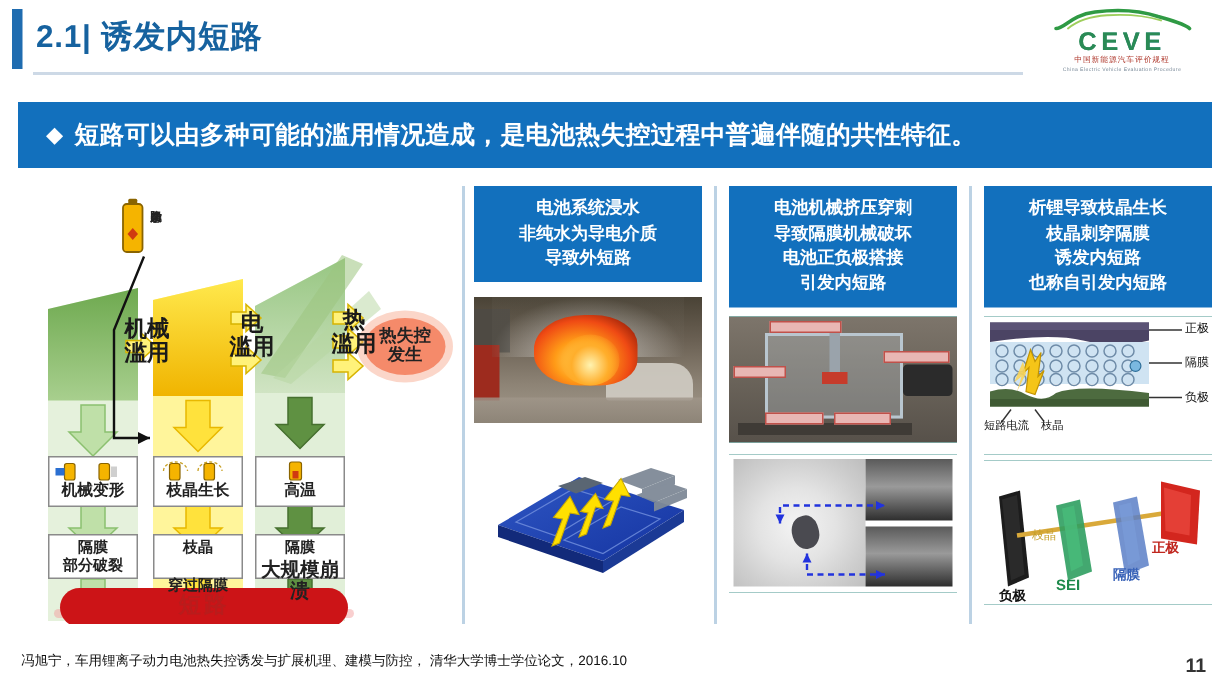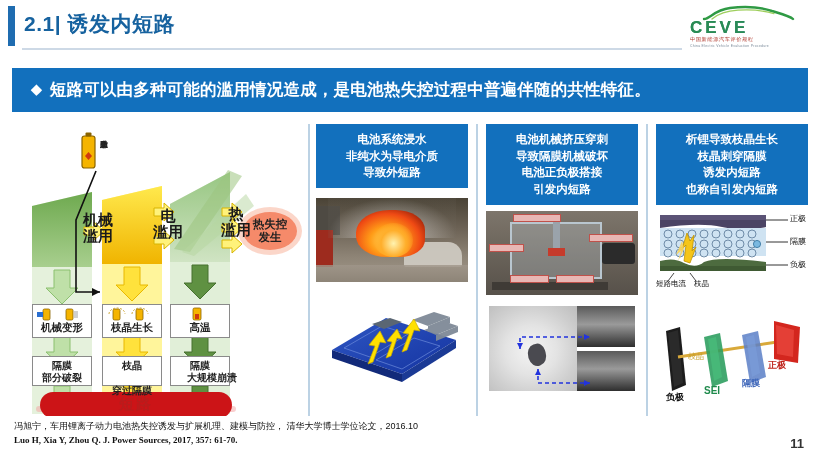--- a/index.html
+++ b/index.html
@@ -7,21 +7,21 @@
        font-family:"Liberation Sans","DejaVu Sans",sans-serif;}
   .slide{position:relative;width:820px;height:461px;background:#ffffff;}
 
   
   .hdr-bar{position:absolute;left:8px;top:6px;width:7px;height:40px;background:#1f6cb0;}
   .hdr-title{position:absolute;left:24px;top:10px;font-size:21px;font-weight:bold;
              color:#16629f;letter-spacing:.5px;white-space:nowrap;}
   .hdr-rule{position:absolute;left:22px;top:48px;width:660px;height:2px;background:#cdd9e6;}
 
   
-  .logo{position:absolute;right:14px;top:4px;width:116px;height:44px;text-align:left;}
+  .logo{position:absolute;right:14px;top:4px;width:116px;height:44px;text-align:center;}
   .logo-car{width:96px;height:18px;margin:0 auto;display:block;}
   .logo-word{font-size:17px;font-weight:bold;color:#1f8a3c;letter-spacing:3px;
              line-height:15px;margin-top:-2px;
              background:linear-gradient(90deg,#2f9a44,#1b75bb);
              -webkit-background-clip:text;background-clip:text;color:#2a8a55;}
   .logo-cn{font-size:5.2px;color:#b03a2e;letter-spacing:.6px;margin-top:1px;}
   .logo-en{font-size:3.4px;color:#7a8a99;letter-spacing:.3px;margin-top:1px;}
 
   
   .banner{position:absolute;left:12px;top:68px;width:796px;height:44px;background:#1270bd;
@@ -250,21 +250,21 @@
     <div class="cellbox" style="left:18px;top:232px;width:60px;height:30px;">
       <div class="fl-lbl bot-lbl" style="left:0;top:4px;width:58px;position:absolute;">隔膜</div>
       <div class="fl-lbl bot-lbl" style="left:0;top:16px;width:58px;position:absolute;">部分破裂</div>
     </div>
     <div class="cellbox" style="left:88px;top:232px;width:60px;height:30px;">
       <div class="fl-lbl bot-lbl" style="left:0;top:4px;width:58px;position:absolute;">枝晶</div>
       <div class="fl-lbl bot-lbl" style="left:0;top:16px;width:58px;position:absolute;margin-top:13px;">穿过隔膜</div>
     </div>
     <div class="cellbox" style="left:156px;top:232px;width:60px;height:30px;">
       <div class="fl-lbl bot-lbl" style="left:0;top:4px;width:58px;position:absolute;">隔膜</div>
-      <div class="fl-lbl bot-lbl" style="left:12px;top:16px;width:58px;position:absolute;font-size:10px;">大规模崩溃</div>
+      <div class="fl-lbl bot-lbl" style="left:0;top:16px;width:58px;position:absolute;font-size:13px;">大规模崩溃</div>
     </div>
 
     <div class="fl-lbl short-lbl" style="left:26px;top:272px;width:192px;">短路</div>
   </div>
 
   <div class="col-sep" style="left:476px;"></div>
   <div class="col-sep" style="left:646px;"></div>
   <div class="col-sep" style="left:308px;"></div>
 
   <div class="col col-c1">
@@ -451,17 +451,16 @@
         <div style="position:absolute;left:112px;top:52px;font-size:9px;color:#c0261e;font-weight:bold;">正极</div>
         <div style="position:absolute;left:86px;top:70px;font-size:9px;color:#3a63b8;font-weight:bold;">隔膜</div>
         <div style="position:absolute;left:48px;top:78px;font-size:10px;color:#1f8a4c;font-weight:bold;">SEI</div>
         <div style="position:absolute;left:10px;top:84px;font-size:9px;color:#111;font-weight:bold;">负极</div>
       </div>
     </div>
   </div>
 
   <div class="cit">
     <div>冯旭宁，车用锂离子动力电池热失控诱发与扩展机理、建模与防控， 清华大学博士学位论文，2016.10</div>
-    <div class="ln2">Luo H, Xia Y, Zhou Q. J. Power Sources, 2017, 357: 61-70.</div>
   </div>
   <div class="pgno">11</div>
 
 </div>
 
 </body></html>

